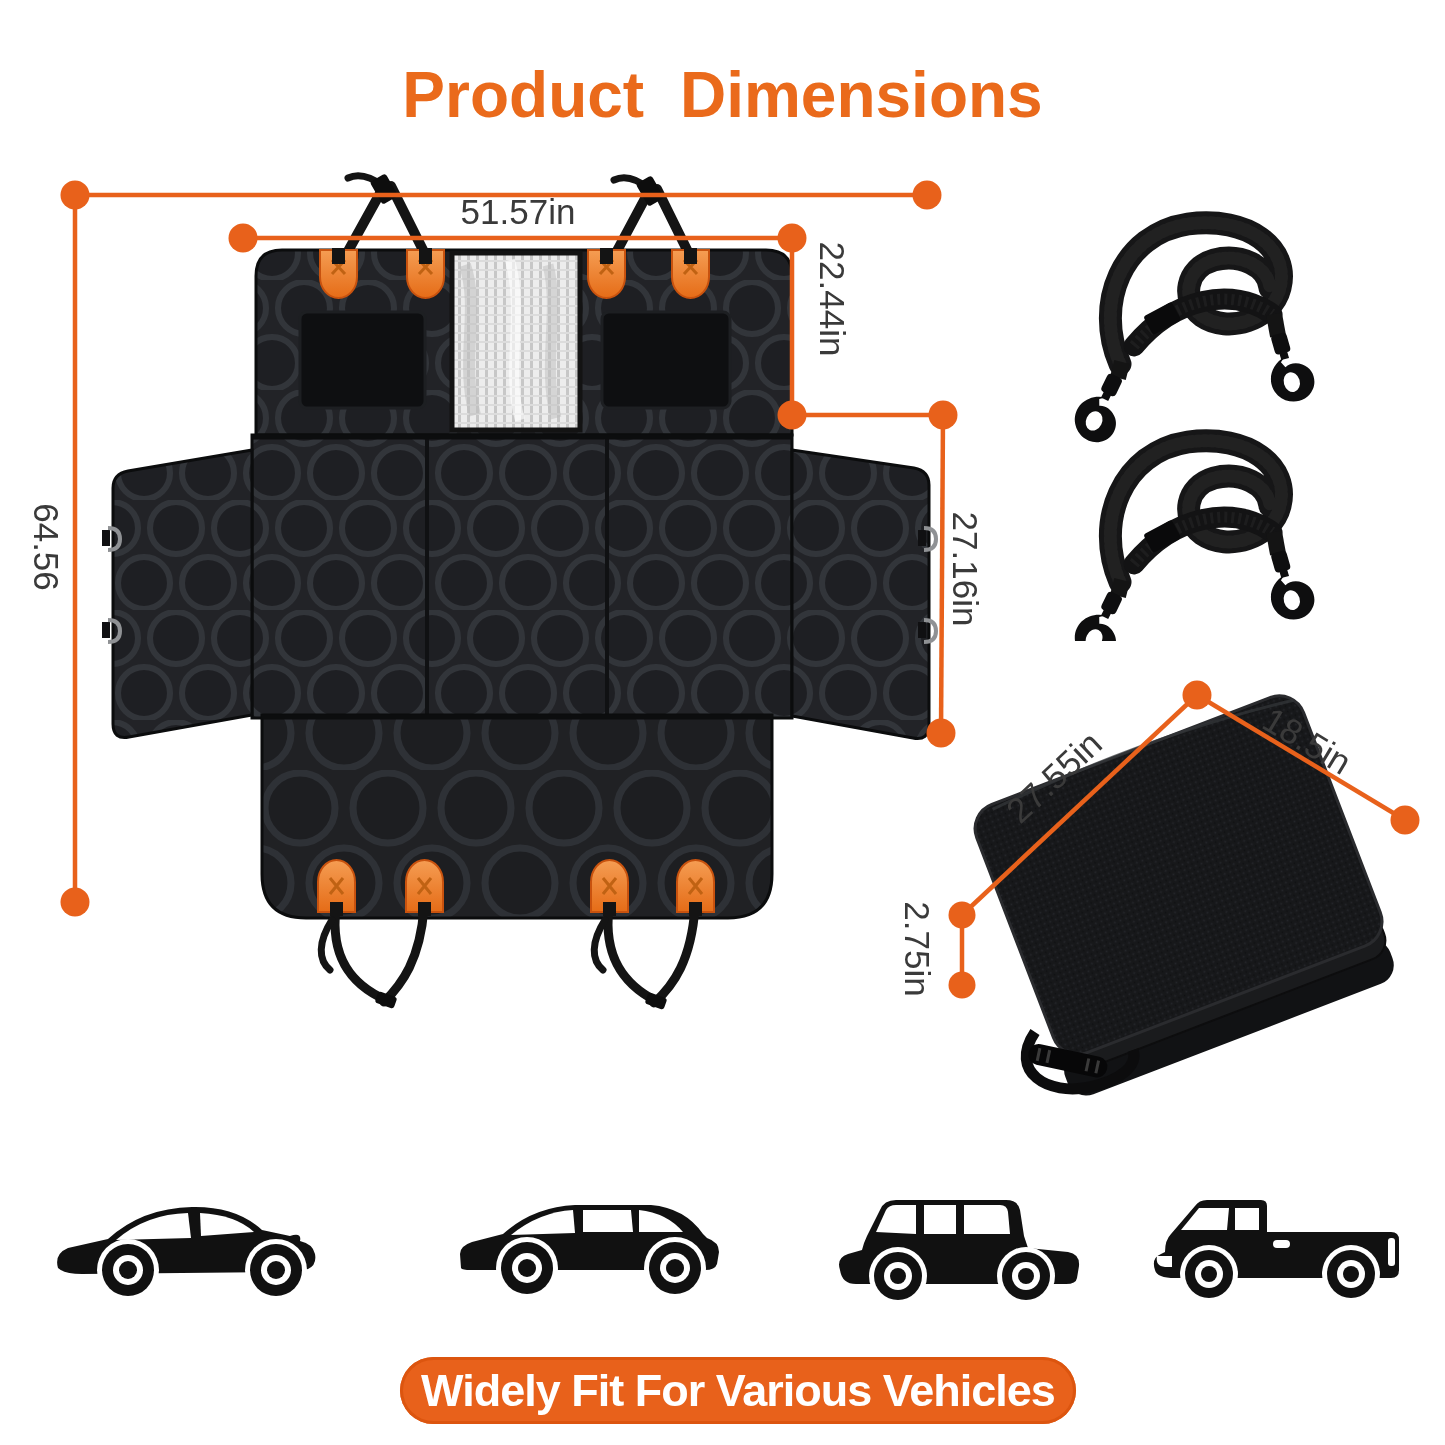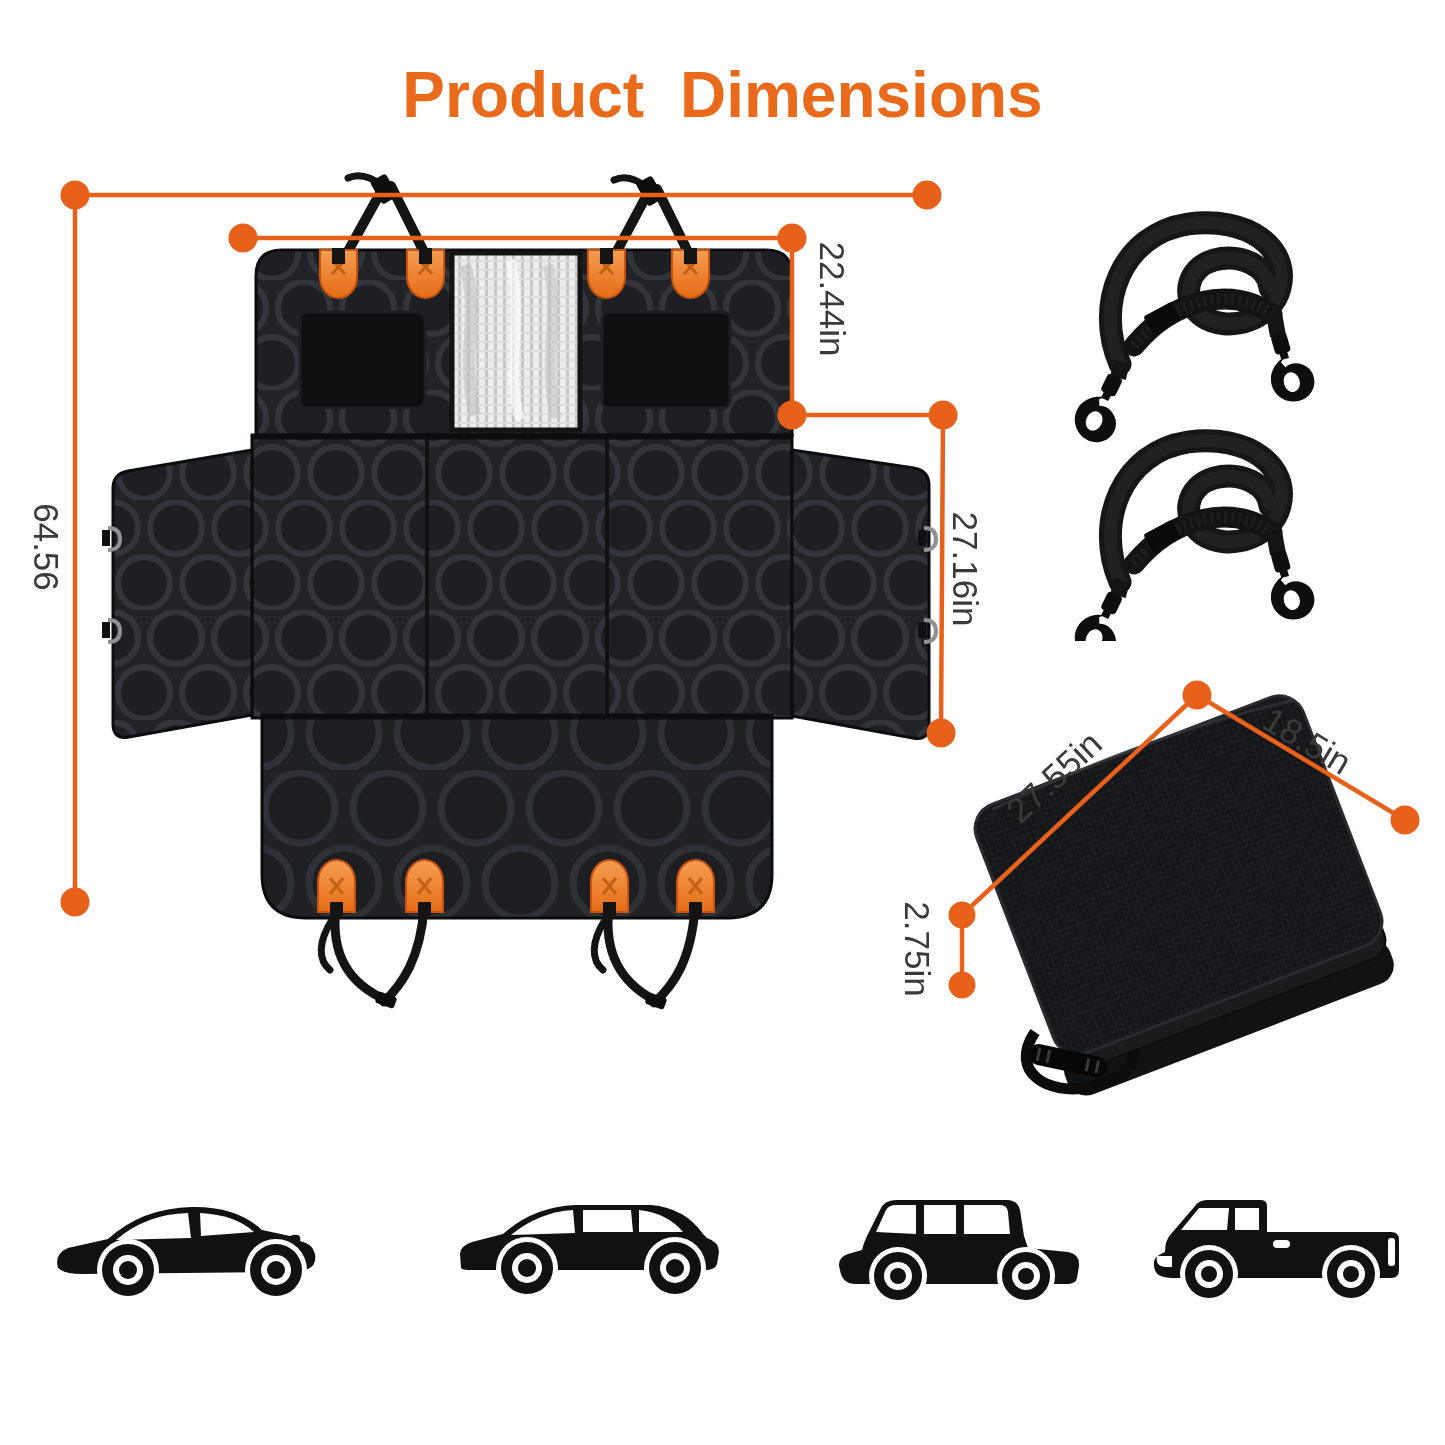--- a/index.html
+++ b/index.html
@@ -229,20 +229,21 @@
         <circle cx="943" cy="415" r="14.5"></circle>
       <circle cx="75" cy="902" r="14.5"></circle>
         <circle cx="941" cy="733" r="14.5"></circle>
       <circle cx="1197" cy="695" r="14.5"></circle>
         <circle cx="1405" cy="820" r="14.5"></circle>
       <circle cx="962" cy="915" r="13.5"></circle>
         <circle cx="962" cy="985" r="13.5"></circle>
     </g>
   </svg>
 
+  <div class="dim" style="left:418px;top:189px">51.57in</div>
   <div class="dim r90" style="left:-54px;top:524px">64.56</div>
   <div class="dim r90" style="left:732px;top:276px">22.44in</div>
   <div class="dim r90" style="left:865px;top:546px">27.16in</div>
   <div class="dim r31" style="left:1207px;top:718px">18.5in</div>
   <div class="dim rm43" style="left:954px;top:754px">27.55in</div>
   <div class="dim r90" style="left:817px;top:926px">2.75in</div>
 
   <svg class="abs" style="left:40px;top:1150px" width="1380" height="160" viewBox="0 0 1380 160">
     <defs>
       <g id="whl">
@@ -290,14 +291,17 @@
       <path d="M54,34 L84,34 L82,56 L36,56 Z" fill="#ffffff"></path>
       <path d="M90,34 L114,34 L114,56 L90,56 Z" fill="#ffffff"></path>
       <rect x="128" y="66" width="17" height="8" rx="4" fill="#ffffff"></rect>
       <rect x="243" y="64" width="7" height="28" rx="3" fill="#ffffff"></rect>
       <path d="M12,82 Q10,92 20,93 L27,93 L27,82 Z" fill="#ffffff"></path>
       <use href="#whls" x="64" y="100"></use>
       <use href="#whls" x="206" y="100"></use>
     </g>
   </svg>
 
+  <div id="banner" class="abs">
+    <span>Widely Fit For Various Vehicles</span>
+  </div>
 
 </div>
 
 </body></html>

